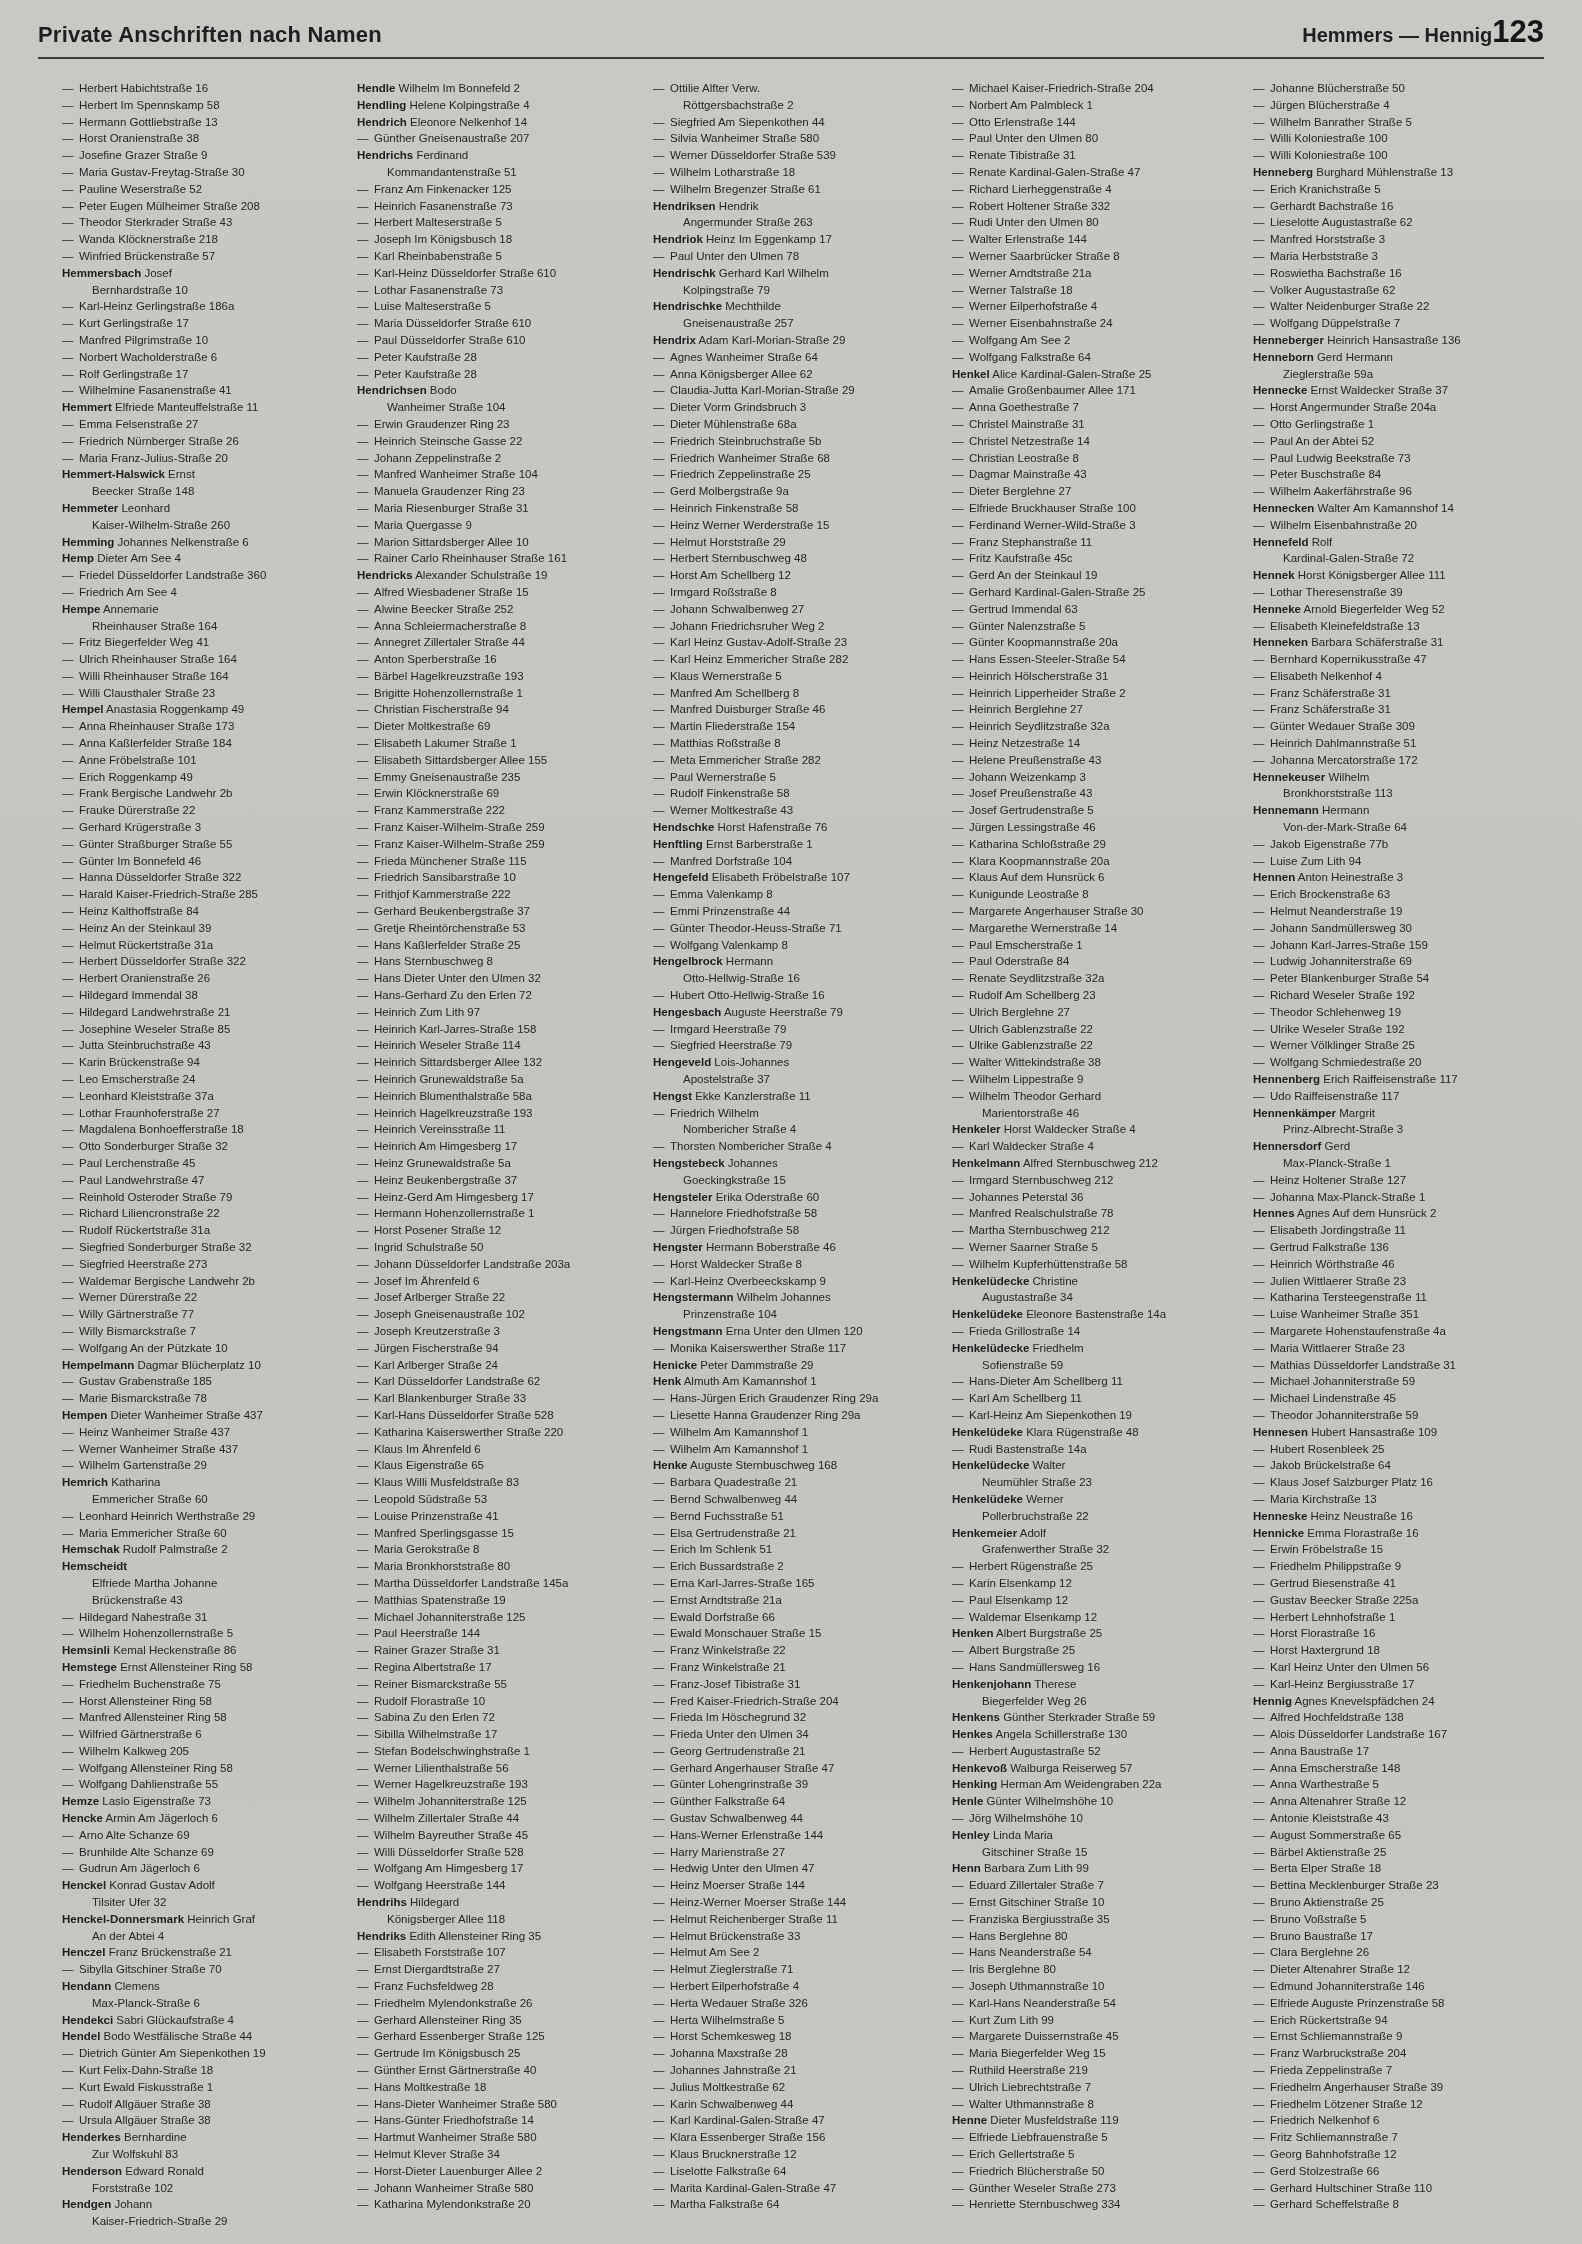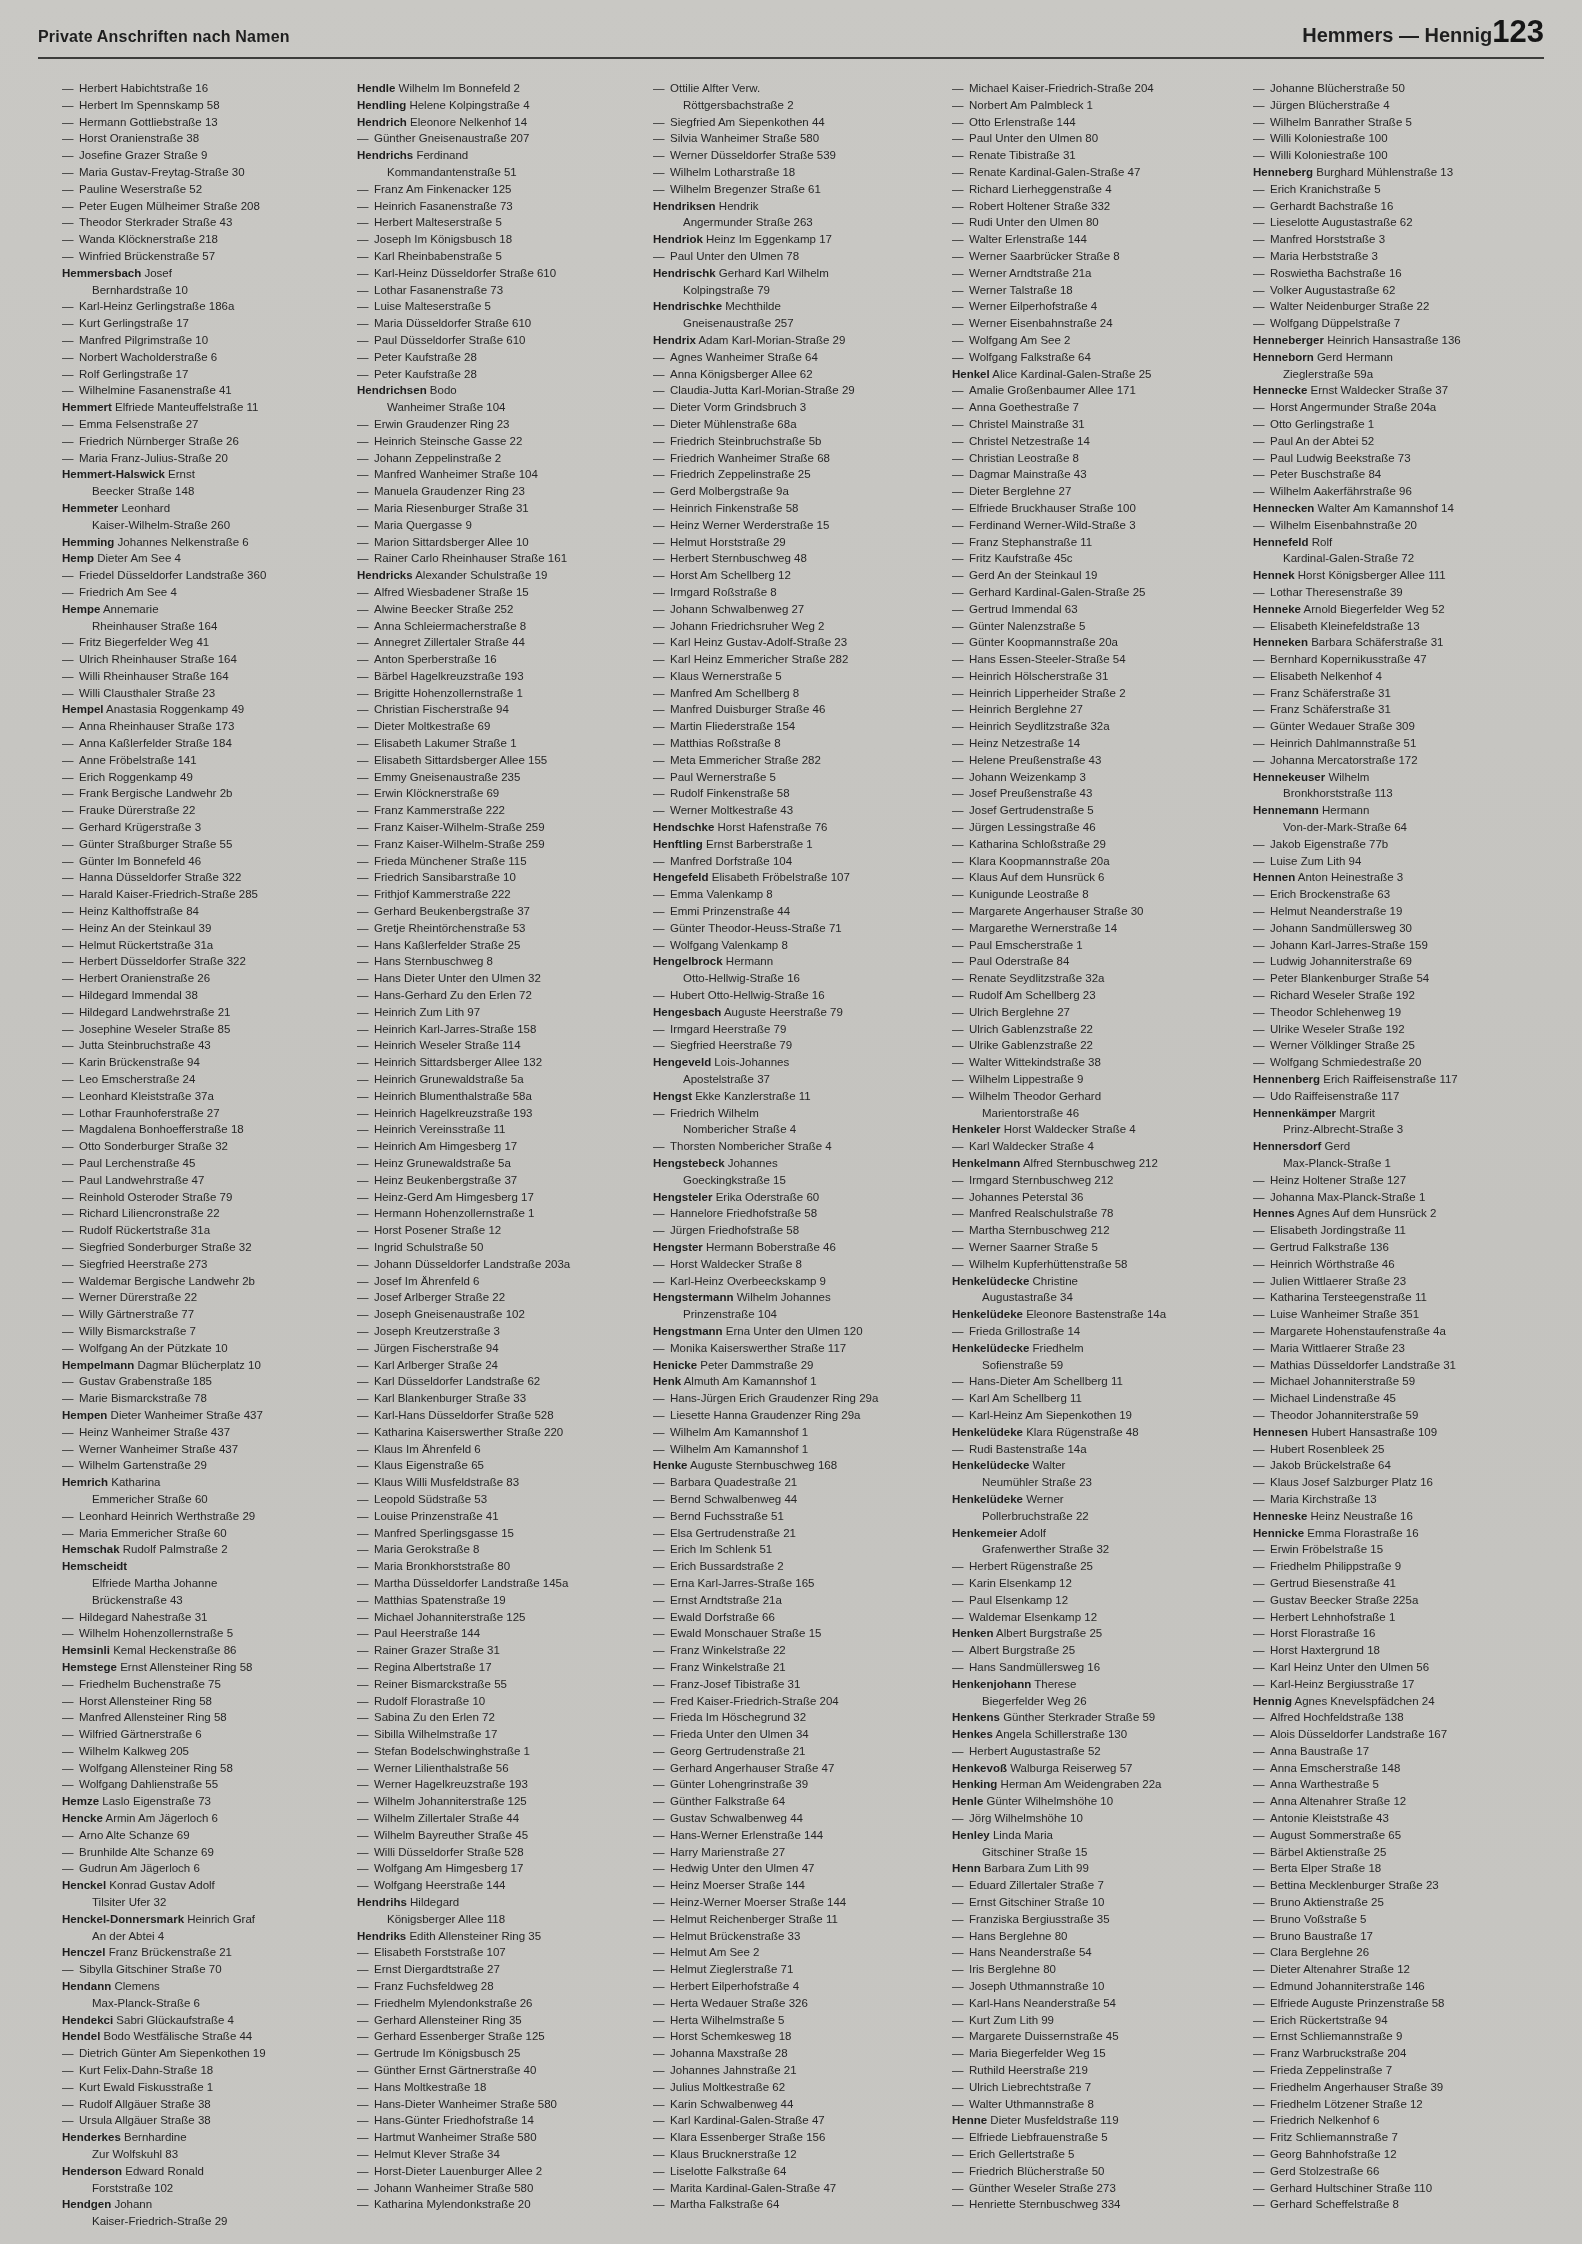--- a/index.html
+++ b/index.html
@@ -5,21 +5,21 @@
   html,body{margin:0;padding:0;}
   body{
     width:1582px;height:2244px;
     background:#c6c5c1;
     font-family:"Liberation Sans","DejaVu Sans",sans-serif;
     color:#242424;
     overflow:hidden;
   }
   .page{position:relative;width:1582px;height:2244px;background:linear-gradient(180deg,#c9c8c4 0%,#c4c3bf 55%,#c7c6c2 100%);}
   .hdr{position:absolute;top:14px;left:38px;width:1506px;display:flex;justify-content:space-between;align-items:baseline;}
-  .hdr-title{font-size:16px;font-weight:bold;letter-spacing:.2px;color:#1f1f1f;}
+  .hdr-title{font-size:22px;font-weight:bold;letter-spacing:.2px;color:#1f1f1f;}
   .hdr-right{display:flex;align-items:baseline;}
   .hdr-range{font-size:20px;font-weight:bold;color:#1f1f1f;}
   .hdr-page{font-size:31px;font-weight:bold;color:#161616;text-align:right;}
   .rule{position:absolute;top:57px;left:38px;width:1506px;height:2px;background:#3c3c3a;}
   .col{position:absolute;top:80px;width:300px;}
   .c1{left:62px}.c2{left:357px}.c3{left:653px}.c4{left:952px}.c5{left:1253px}
   .ln{font-size:11.5px;line-height:16.8px;white-space:nowrap;color:#262626;}
   .ln .dash{display:inline-block;width:17px;}
   .ln.i{padding-left:30px;}
   .ln.h b{font-weight:bold;color:#1d1d1d;}
@@ -70,21 +70,21 @@
       <div class="ln d"><span class="dash">—</span><span>Friedrich Am See 4</span></div>
       <div class="ln h"><b>Hempe</b> Annemarie</div>
       <div class="ln i">Rheinhauser Straße 164</div>
       <div class="ln d"><span class="dash">—</span><span>Fritz Biegerfelder Weg 41</span></div>
       <div class="ln d"><span class="dash">—</span><span>Ulrich Rheinhauser Straße 164</span></div>
       <div class="ln d"><span class="dash">—</span><span>Willi Rheinhauser Straße 164</span></div>
       <div class="ln d"><span class="dash">—</span><span>Willi Clausthaler Straße 23</span></div>
       <div class="ln h"><b>Hempel</b> Anastasia Roggenkamp 49</div>
       <div class="ln d"><span class="dash">—</span><span>Anna Rheinhauser Straße 173</span></div>
       <div class="ln d"><span class="dash">—</span><span>Anna Kaßlerfelder Straße 184</span></div>
-      <div class="ln d"><span class="dash">—</span><span>Anne Fröbelstraße 141</span></div>
+      <div class="ln d"><span class="dash">—</span><span>Anne Fröbelstraße 101</span></div>
       <div class="ln d"><span class="dash">—</span><span>Erich Roggenkamp 49</span></div>
       <div class="ln d"><span class="dash">—</span><span>Frank Bergische Landwehr 2b</span></div>
       <div class="ln d"><span class="dash">—</span><span>Frauke Dürerstraße 22</span></div>
       <div class="ln d"><span class="dash">—</span><span>Gerhard Krügerstraße 3</span></div>
       <div class="ln d"><span class="dash">—</span><span>Günter Straßburger Straße 55</span></div>
       <div class="ln d"><span class="dash">—</span><span>Günter Im Bonnefeld 46</span></div>
       <div class="ln d"><span class="dash">—</span><span>Hanna Düsseldorfer Straße 322</span></div>
       <div class="ln d"><span class="dash">—</span><span>Harald Kaiser-Friedrich-Straße 285</span></div>
       <div class="ln d"><span class="dash">—</span><span>Heinz Kalthoffstraße 84</span></div>
       <div class="ln d"><span class="dash">—</span><span>Heinz An der Steinkaul 39</span></div>

